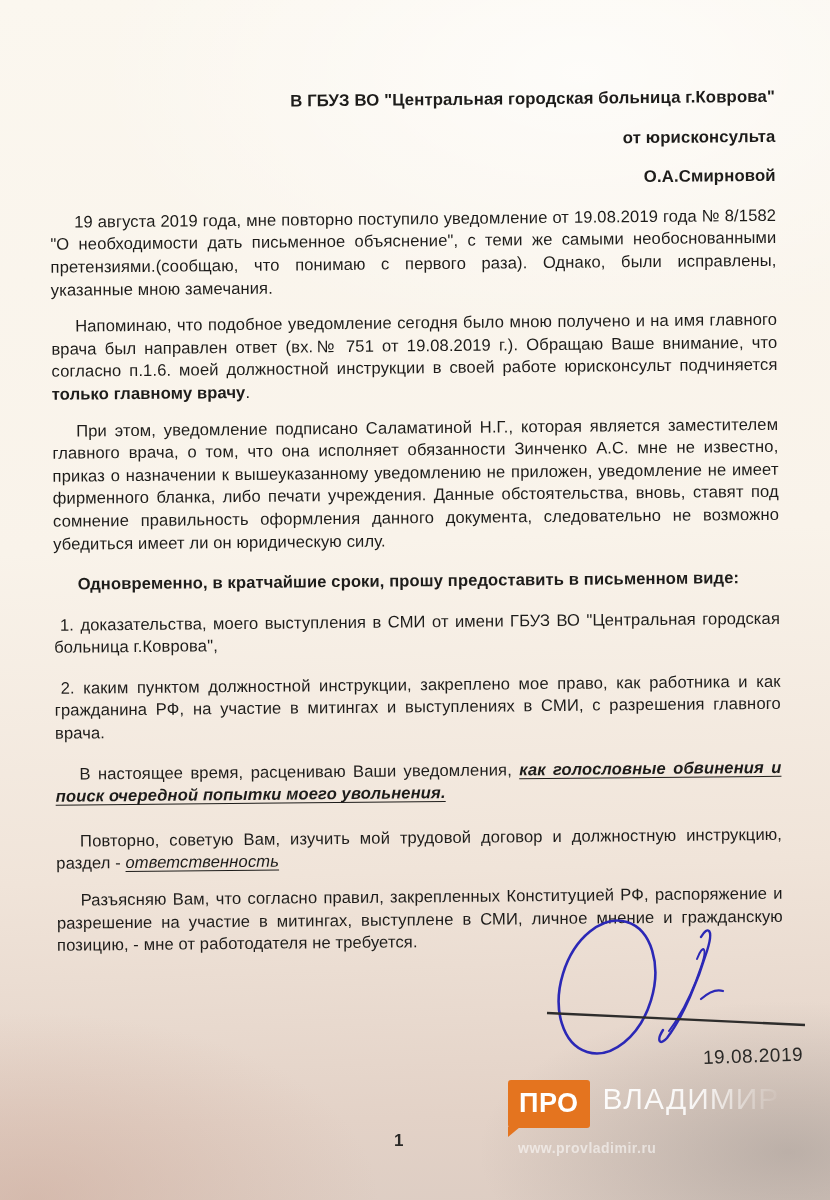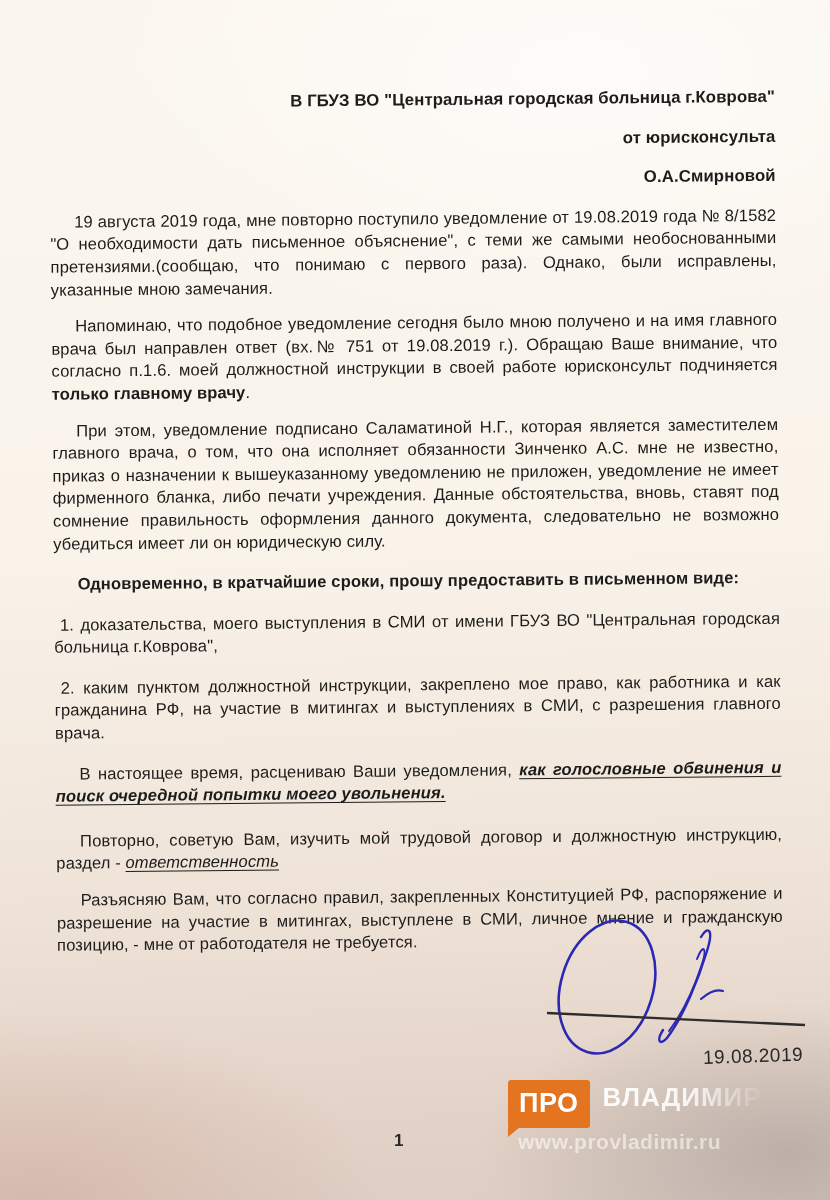--- a/index.html
+++ b/index.html
@@ -112,34 +112,34 @@
     content:"";
     position:absolute;
     left:0; bottom:-9px;
     width:0;height:0;
     border-top:10px solid var(--accent);
     border-right:12px solid transparent;
   }
   .wm-brand{
     margin-left:13px;
     margin-top:10px;
-    font-weight:bold;
-    font-size:26px;
+    font-weight:normal;
+    font-size:30px;
     letter-spacing:1px;
     background:linear-gradient(90deg, rgba(255,255,255,0.95) 0%, rgba(255,255,255,0.85) 55%, rgba(255,255,255,0.05) 100%);
     -webkit-background-clip:text;
     background-clip:text;
     color:transparent;
     white-space:nowrap;
   }
   .wm-url{
-    margin-top:2px;
+    margin-top:12px;
     margin-left:10px;
     font-weight:bold;
-    font-size:21px;
+    font-size:14px;
     color:rgba(255,255,255,0.55);
     letter-spacing:0.5px;
   }
 </style>
 </head>
 <body>
 
 <div class="page">
 
   <div class="content">

